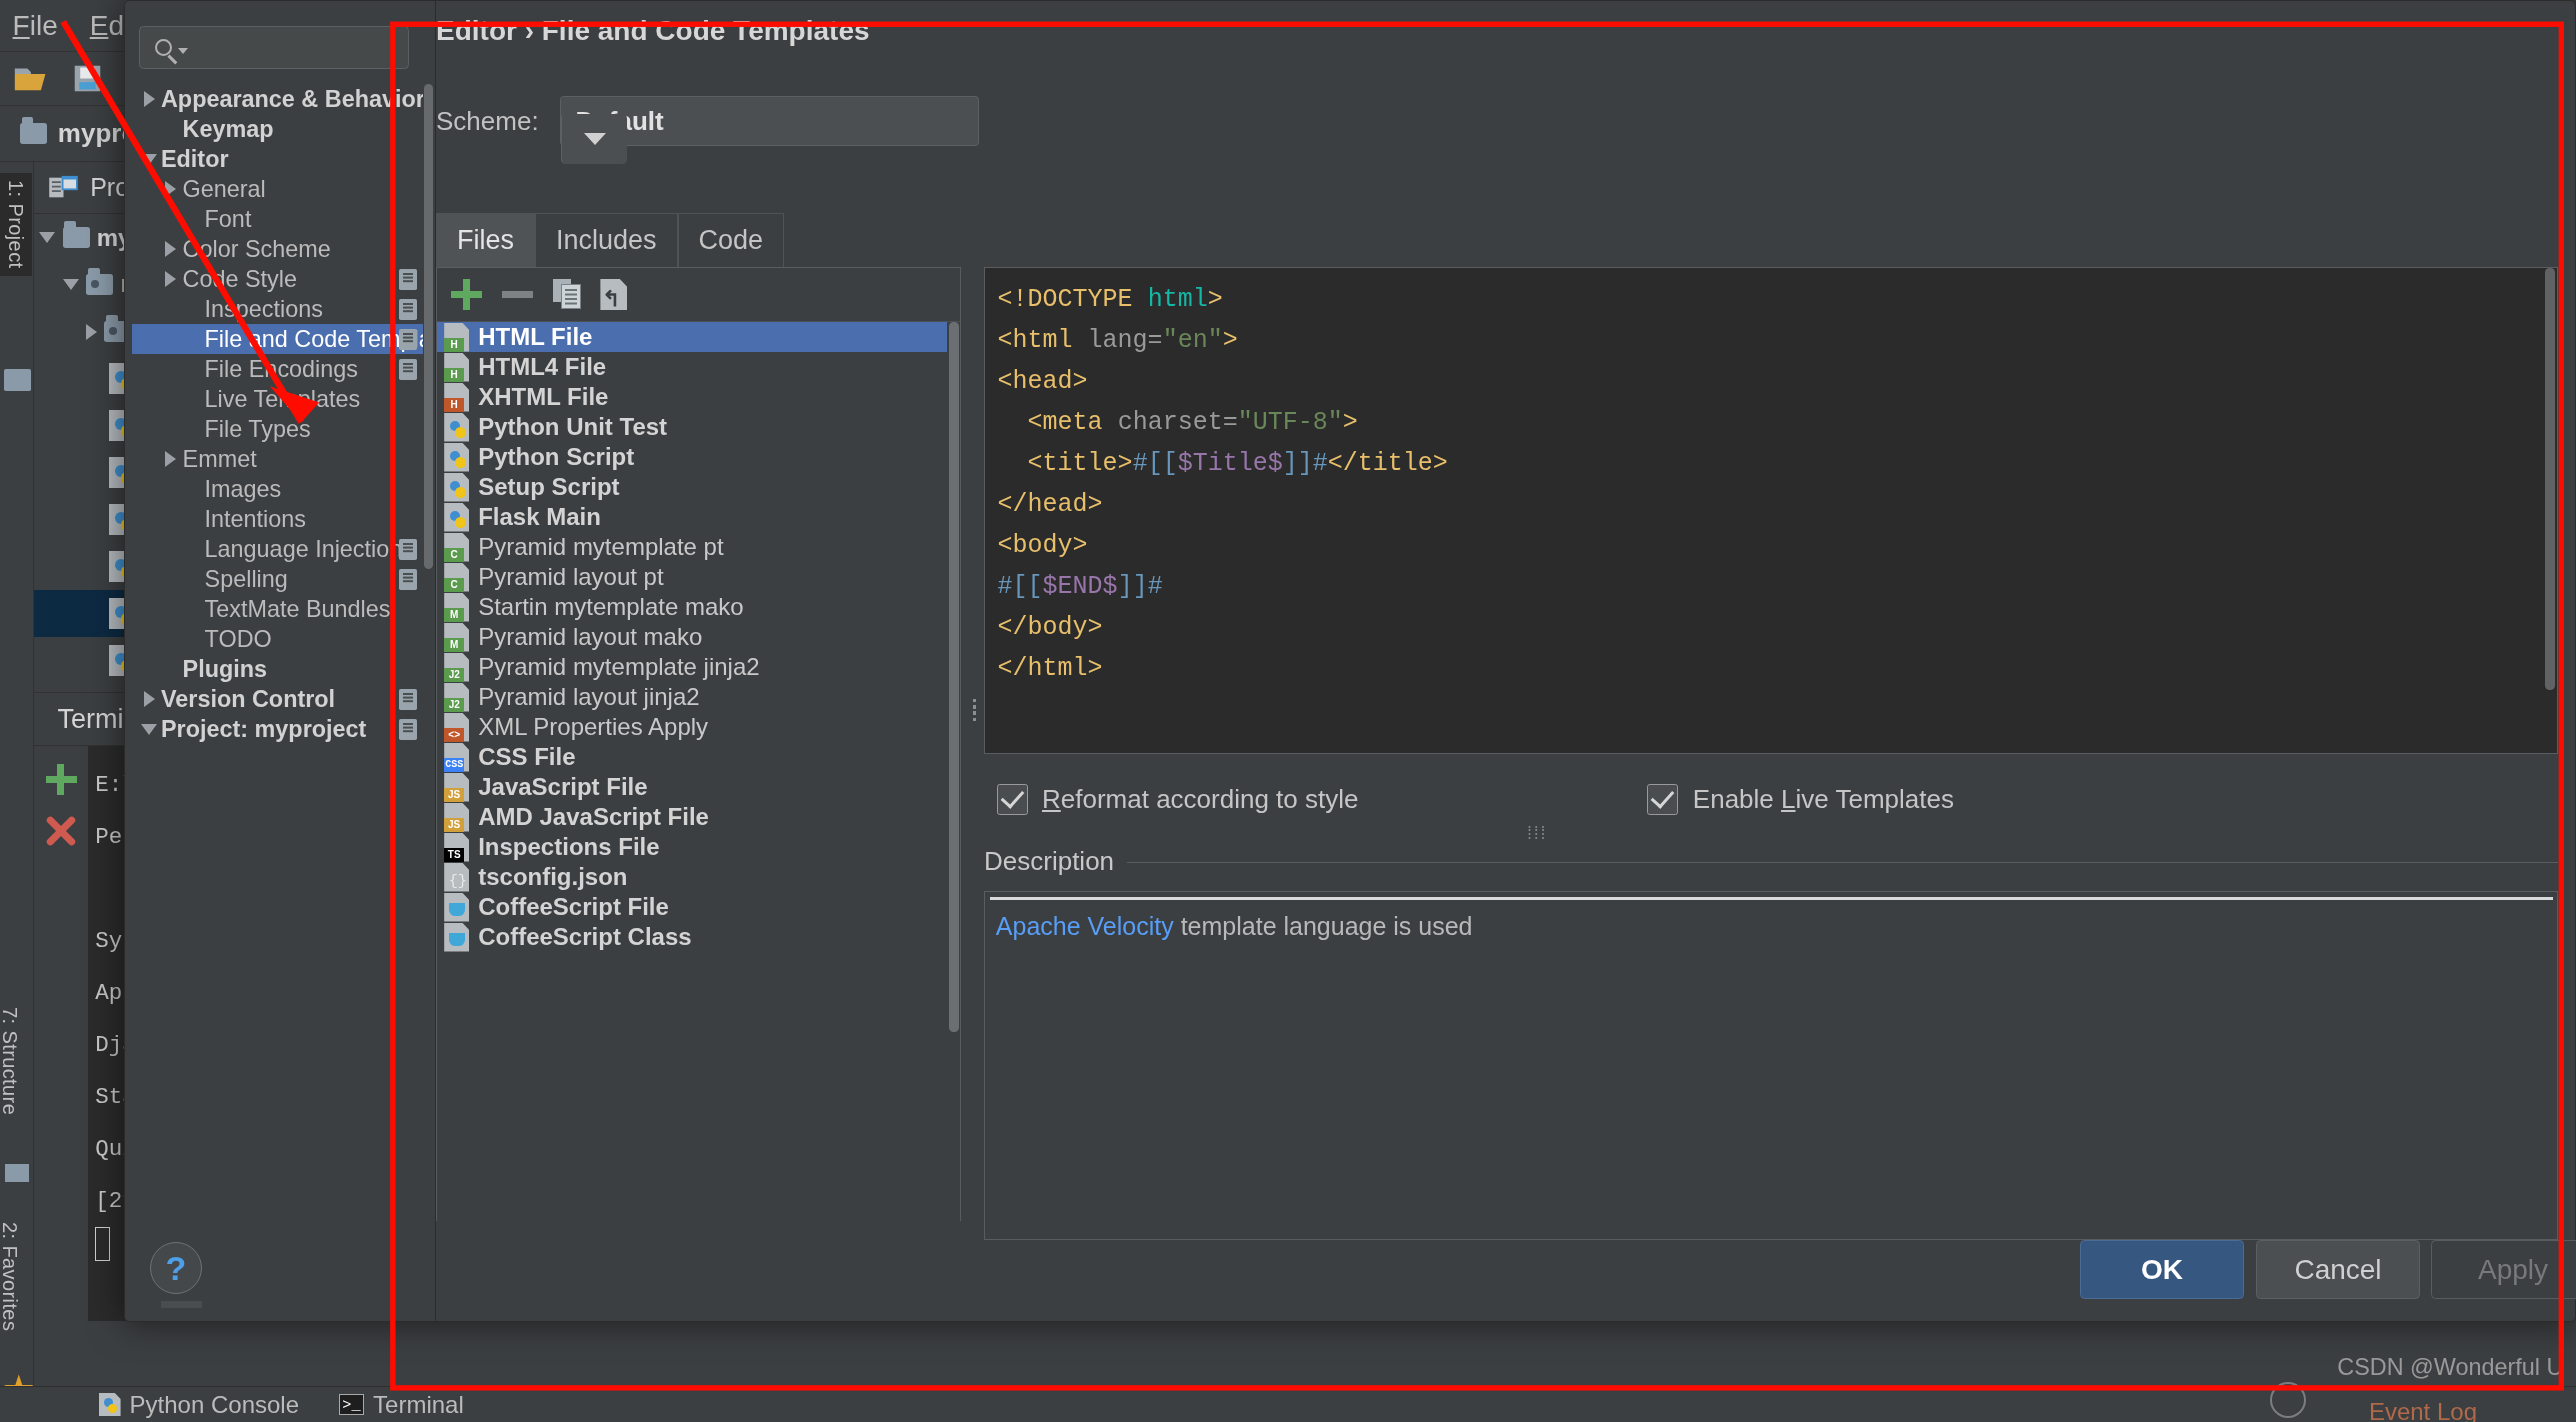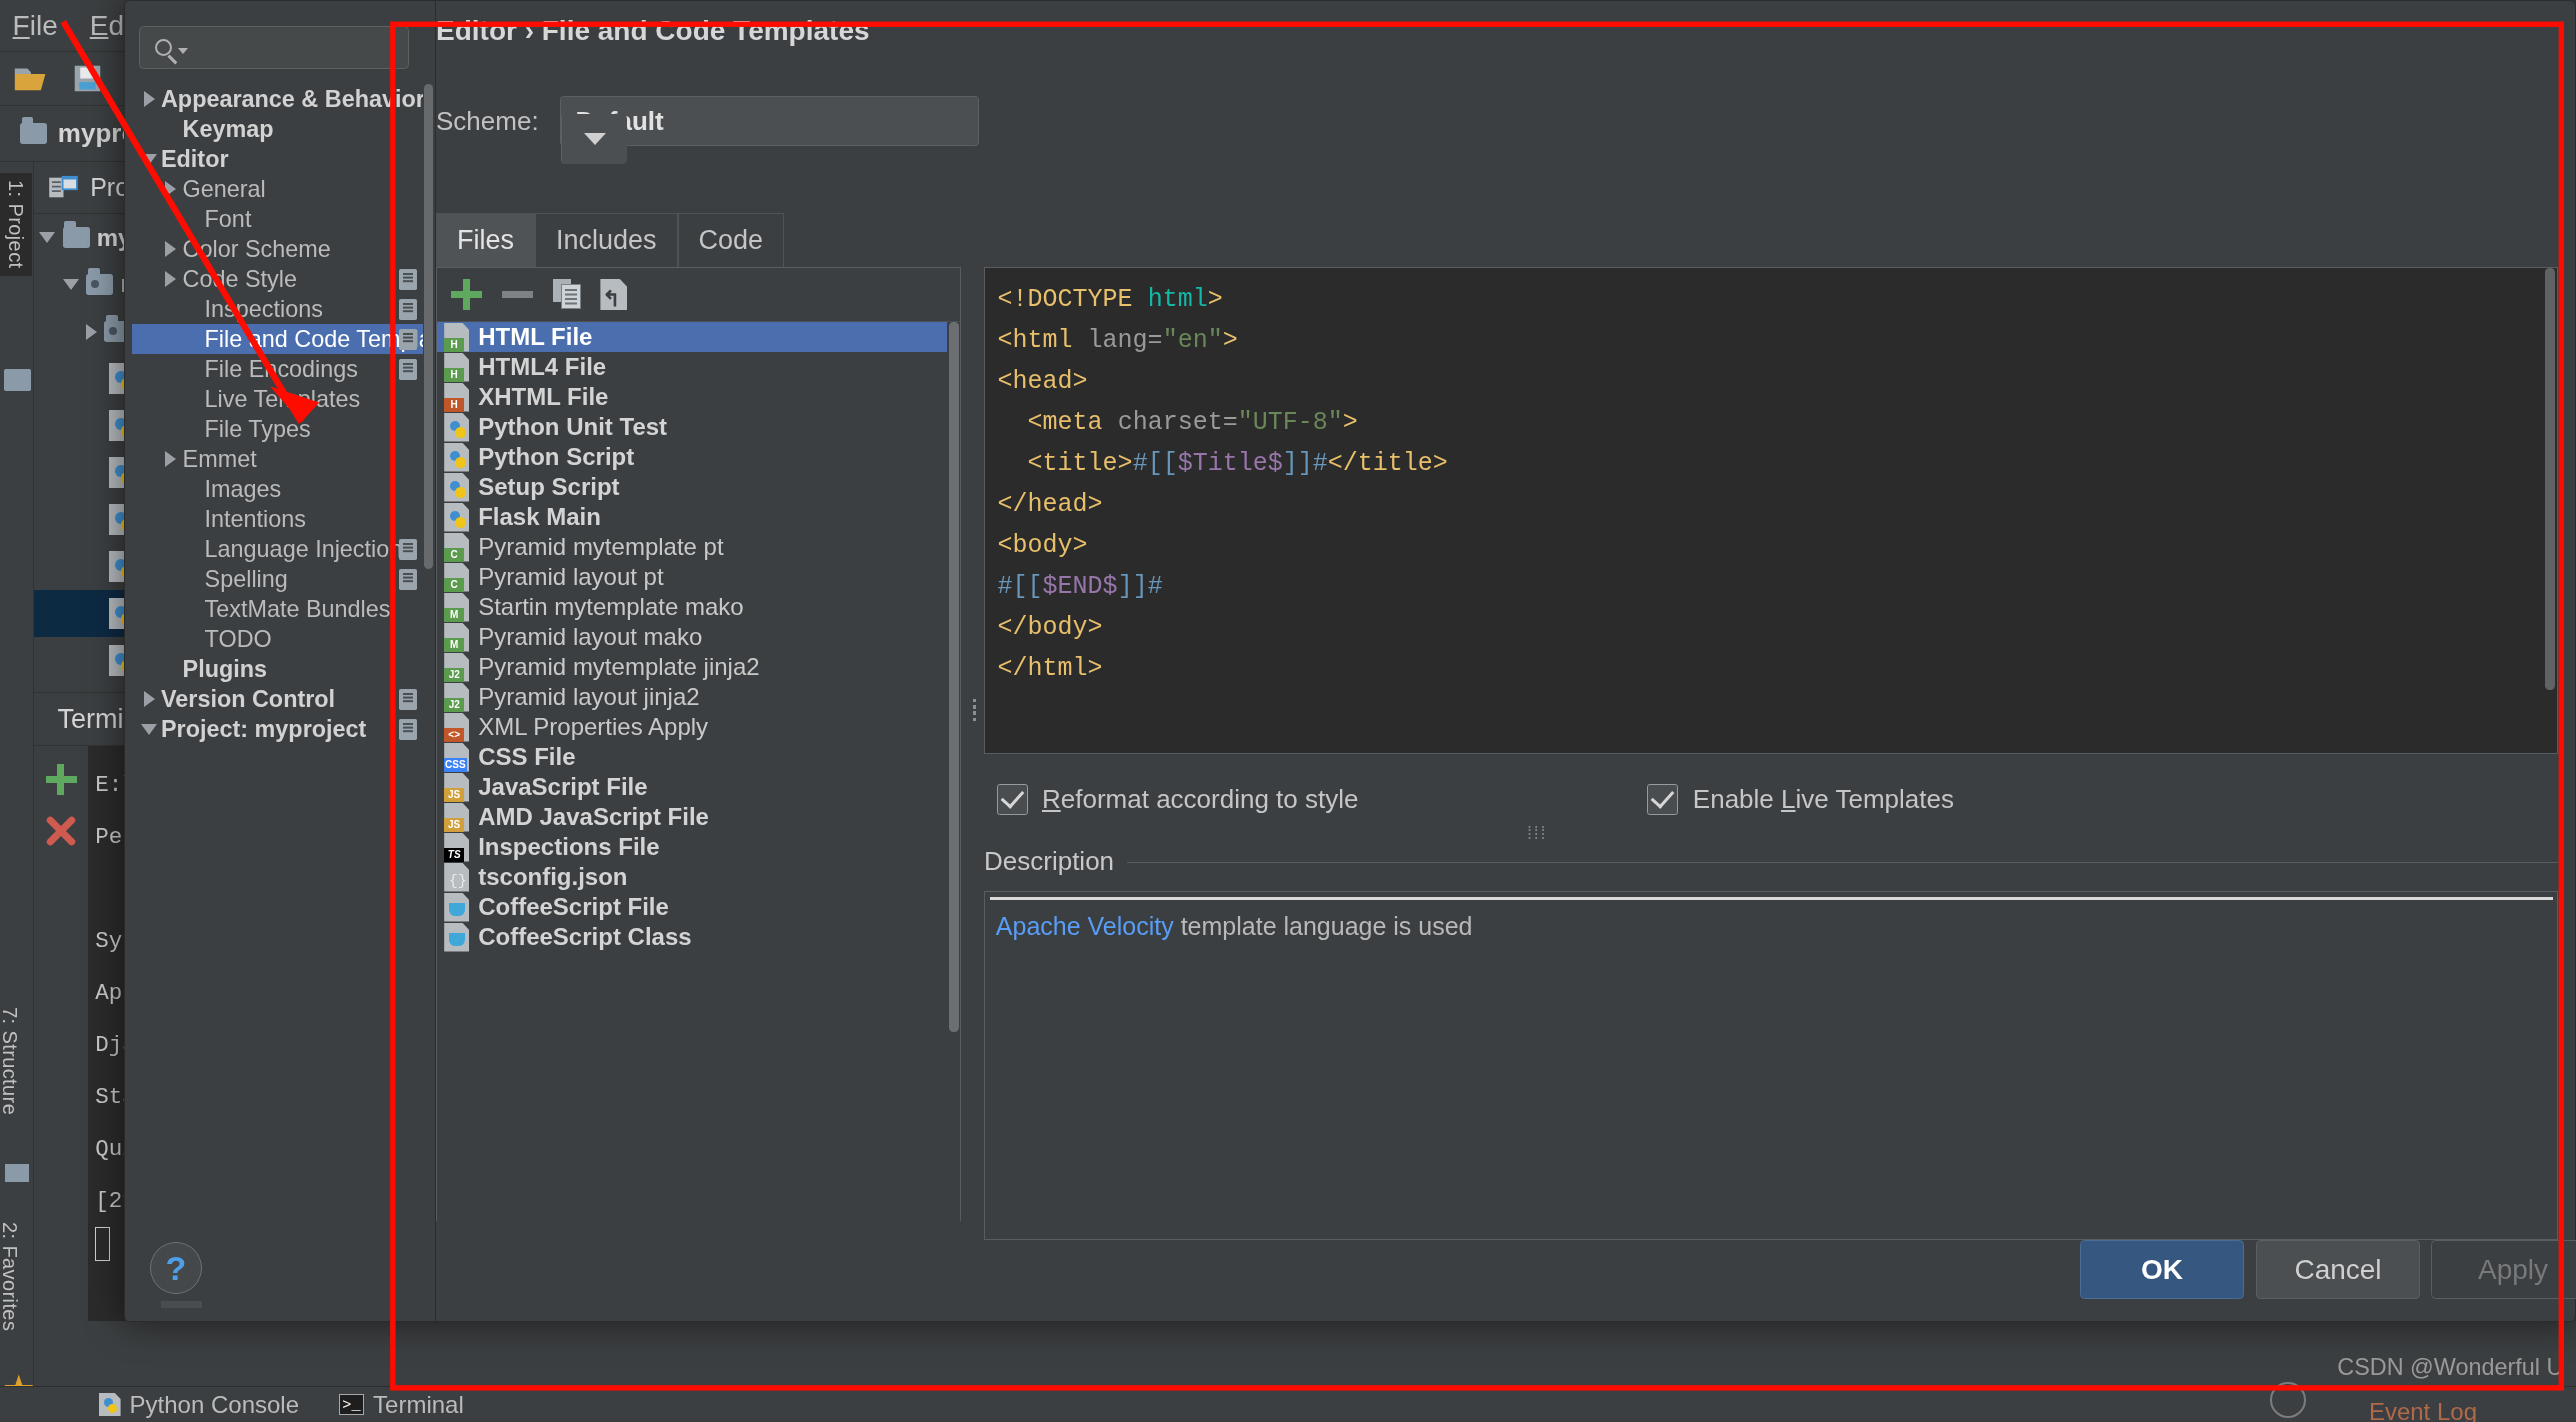--- a/index.html
+++ b/index.html
@@ -670,42 +670,42 @@
               <div class="li">
                 <div class="fico">
                   <div class="pg"></div>
                   <div class="tag" style="background: rgb(192, 87, 43);">&lt;&gt;</div>
                 </div>
                 <span class="name">XML Properties Apply</span>
               </div>
               <div class="li strong">
                 <div class="fico">
                   <div class="pg"></div>
-                  <div class="tag" style="background: #3b82f6;">CSS</div>
+                  <div class="tag" style="background: #3b82f6; font-family: Liberation Mono, monospace;">CSS</div>
                 </div>
                 <span class="name">CSS File</span>
               </div>
               <div class="li strong">
                 <div class="fico">
                   <div class="pg"></div>
                   <div class="tag" style="background: rgb(210, 160, 58);">JS</div>
                 </div>
                 <span class="name">JavaScript File</span>
               </div>
               <div class="li strong">
                 <div class="fico">
                   <div class="pg"></div>
                   <div class="tag" style="background: rgb(210, 160, 58);">JS</div>
                 </div>
                 <span class="name">AMD JavaScript File</span>
               </div>
               <div class="li strong">
                 <div class="fico">
                   <div class="pg"></div>
-                  <div class="tag" style="background: #000000; font-style: italic;">TS</div>
+                  <div class="tag" style="background: #000000;">TS</div>
                 </div>
                 <span class="name">Inspections File</span>
               </div>
               <div class="li strong">
                 <div class="fico">
                   <div class="pg"></div>
                   <div class="br">{}</div>
                 </div>
                 <span class="name">tsconfig.json</span>
               </div>

